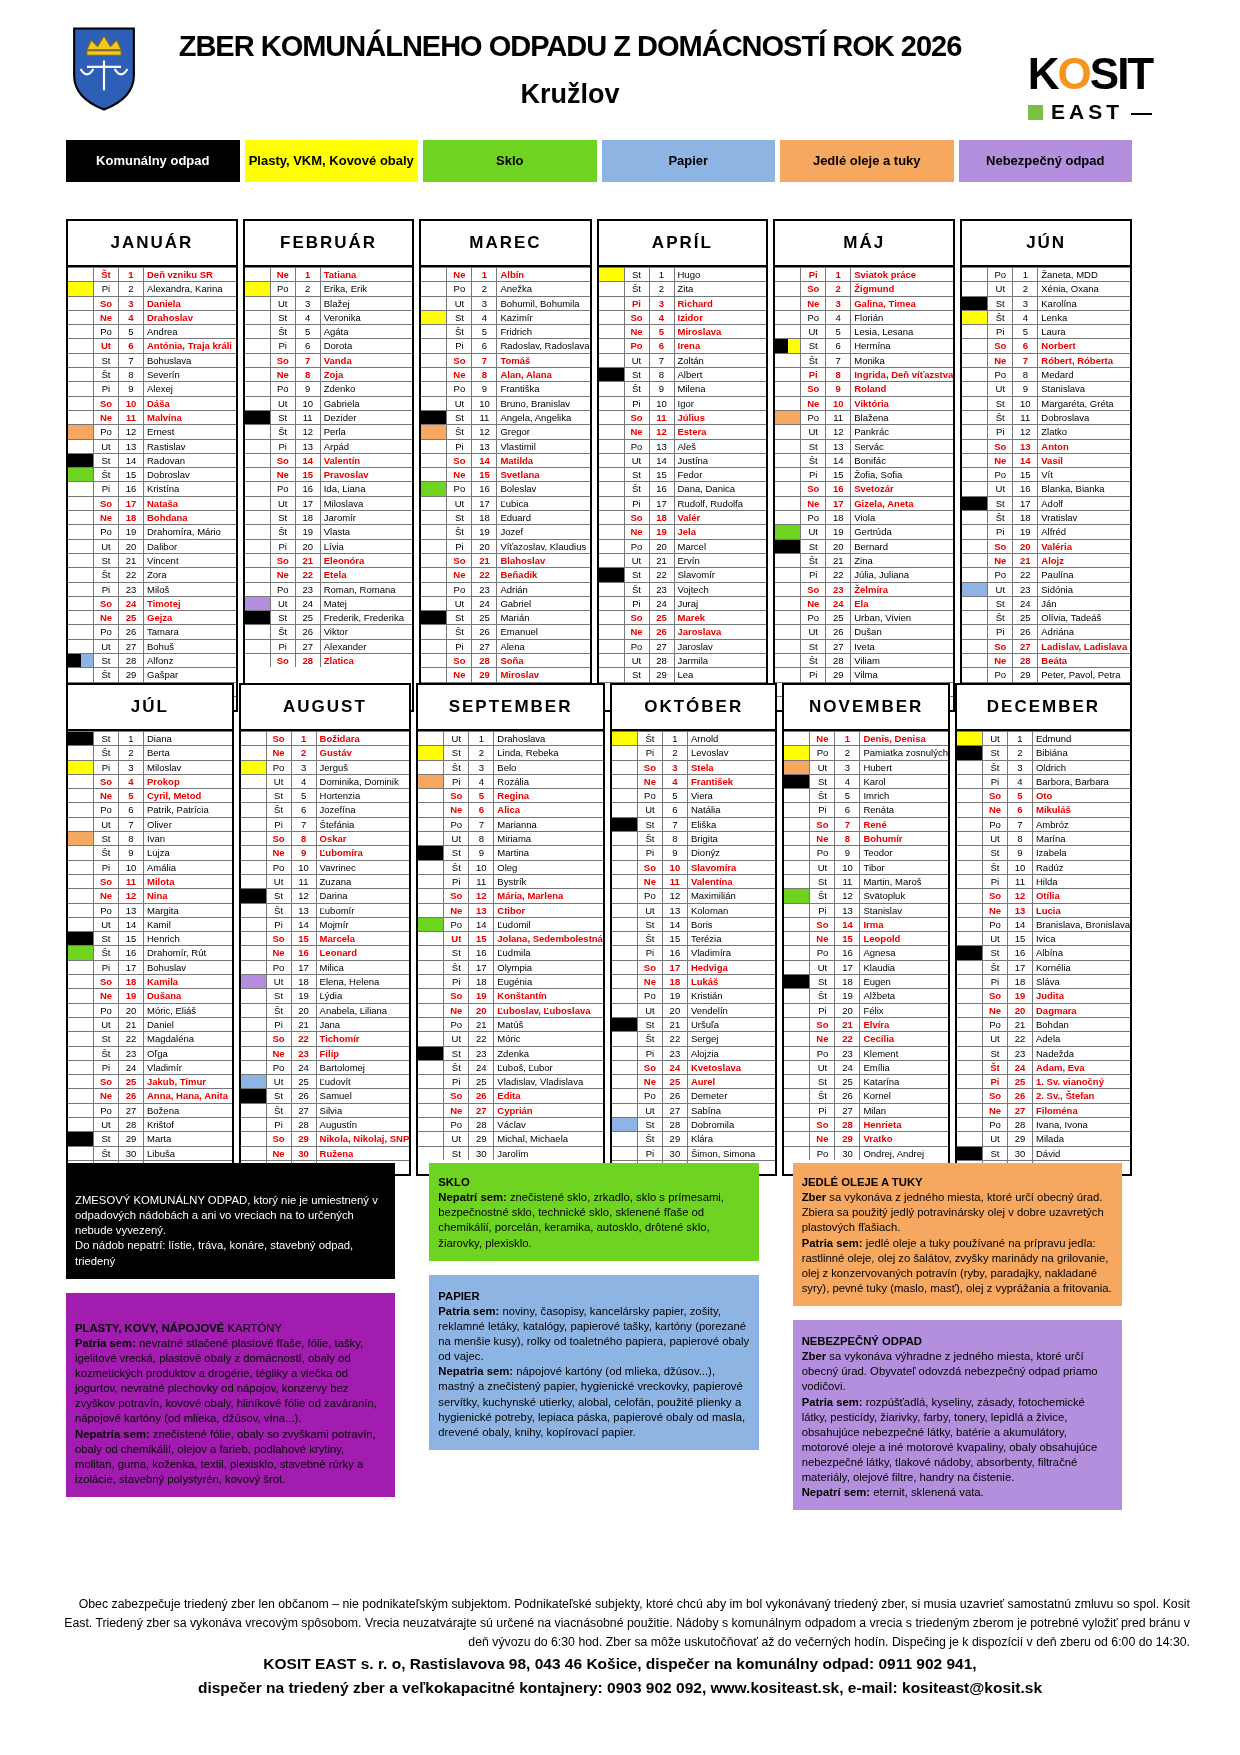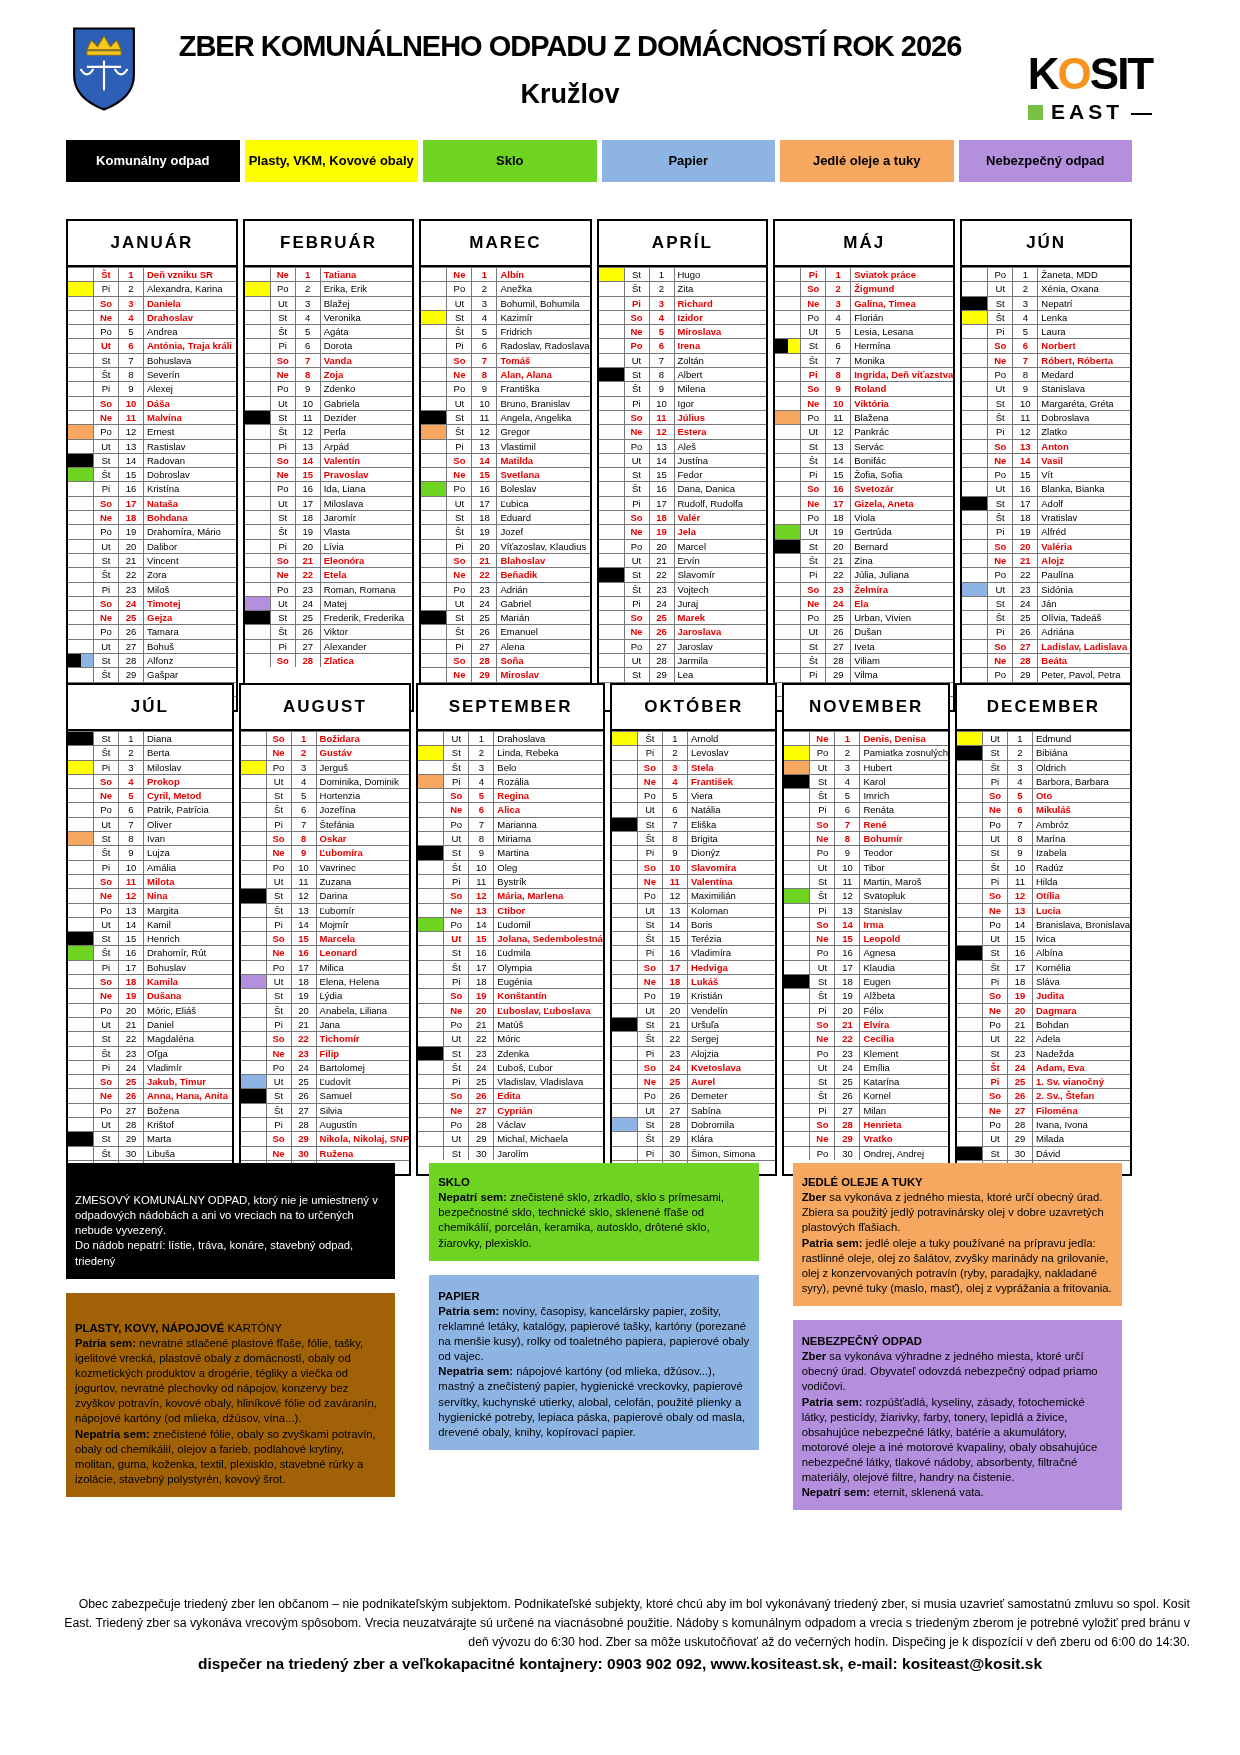--- a/index.html
+++ b/index.html
@@ -1076,21 +1076,21 @@
           <span class="dw">Ut</span>
           <span class="dn">2</span>
           <span class="nm">Xénia, Oxana</span>
         </div>
         <div class="drow">
           <span class="m">
             <span class="chip" style="background: rgb(0, 0, 0);"></span>
           </span>
           <span class="dw">St</span>
           <span class="dn">3</span>
-          <span class="nm">Nepatrí</span>
+          <span class="nm">Karolína</span>
         </div>
         <div class="drow">
           <span class="m">
             <span class="chip" style="background: rgb(255, 255, 0);"></span>
           </span>
           <span class="dw">Št</span>
           <span class="dn">4</span>
           <span class="nm">Lenka</span>
         </div>
         <div class="drow">
@@ -2437,21 +2437,21 @@
         </div>
       </div>
     </div>
 
   <div class="info-grid" id="infogrid">
       <div class="info-col">
         <div class="iblock" style="background: rgb(0, 0, 0); color: rgb(255, 255, 255); padding-top: 30px;">
           <p>ZMESOVÝ KOMUNÁLNY ODPAD, ktorý nie je umiestnený v odpadových nádobách a ani vo vreciach na to určených nebude vyvezený.</p>
           <p>Do nádob nepatrí: lístie, tráva, konáre, stavebný odpad, triedený</p>
         </div>
-        <div class="iblock" style="background: #a16207; color: rgb(0, 0, 0); padding-top: 28px;">
+        <div class="iblock" style="background: #a21caf; color: rgb(0, 0, 0); padding-top: 28px;">
           <p><span class="bt">PLASTY, KOVY, NÁPOJOVÉ</span><span> KARTÓNY</span></p>
           <p><span class="lead">Patria sem:</span> nevratné stlačené plastové fľaše, fólie, tašky, igelitové vrecká, plastové obaly z domácností, obaly od kozmetických produktov a drogérie, tégliky a viečka od jogurtov, nevratné plechovky od nápojov, konzervy bez zvyškov potravín, kovové obaly, hliníkové fólie od zaváranín, nápojové kartóny (od mlieka, džúsov, vína...).</p>
           <p><span class="lead">Nepatria sem:</span> znečistené fólie, obaly so zvyškami potravín, obaly od chemikálií, olejov a farieb, podlahové krytiny, molitan, guma, koženka, textil, plexisklo, stavebné rúrky a izolácie, stavebný polystyrén, kovový šrot.</p>
         </div>
       </div>
       <div class="info-col">
         <div class="iblock" style="background: rgb(111, 211, 33); color: rgb(0, 0, 0); padding-top: 12px;">
           <p><span class="bt">SKLO</span></p>
           <p><span class="lead">Nepatrí sem:</span> znečistené sklo, zrkadlo, sklo s prímesami, bezpečnostné sklo, technické sklo, sklenené fľaše od chemikálií, porcelán, keramika, autosklo, drôtené sklo, žiarovky, plexisklo.</p>
         </div>
@@ -2471,16 +2471,17 @@
           <p><span class="bt">NEBEZPEČNÝ ODPAD</span></p>
           <p><span class="lead">Zber</span> sa vykonáva výhradne z jedného miesta, ktoré určí obecný úrad. Obyvateľ odovzdá nebezpečný odpad priamo vodičovi.</p>
           <p><span class="lead">Patria sem:</span> rozpúšťadlá, kyseliny, zásady, fotochemické látky, pesticídy, žiarivky, farby, tonery, lepidlá a živice, obsahujúce nebezpečné látky, batérie a akumulátory, motorové oleje a iné motorové kvapaliny, obaly obsahujúce nebezpečné látky, tlakové nádoby, absorbenty, filtračné materiály, olejové filtre, handry na čistenie.</p>
           <p><span class="lead">Nepatrí sem:</span> eternit, sklenená vata.</p>
         </div>
       </div>
     </div>
 
   <div class="footer-para">Obec zabezpečuje triedený zber len občanom – nie podnikateľským subjektom. Podnikateľské subjekty, ktoré chcú aby im bol vykonávaný triedený zber, si musia uzavrieť samostatnú zmluvu so spol. Kosit East. Triedený zber sa vykonáva vrecovým spôsobom. Vrecia neuzatvárajte sú určené na viacnásobné použitie. Nádoby s komunálnym odpadom a vrecia s triedeným zberom je potrebné vyložiť pred bránu v deň vývozu do 6:30 hod. Zber sa môže uskutočňovať až do večerných hodín. Dispečing je k dispozícií v deň zberu od 6:00 do 14:30.</div>
   <div class="footer-bold">
+    <div>KOSIT EAST s. r. o, Rastislavova 98, 043 46 Košice, dispečer na komunálny odpad: 0911 902 941,</div>
     <div>dispečer na triedený zber a veľkokapacitné kontajnery: 0903 902 092, www.kositeast.sk, e-mail: kositeast@kosit.sk</div>
   </div>
 
 </div>
 
 </body></html>

